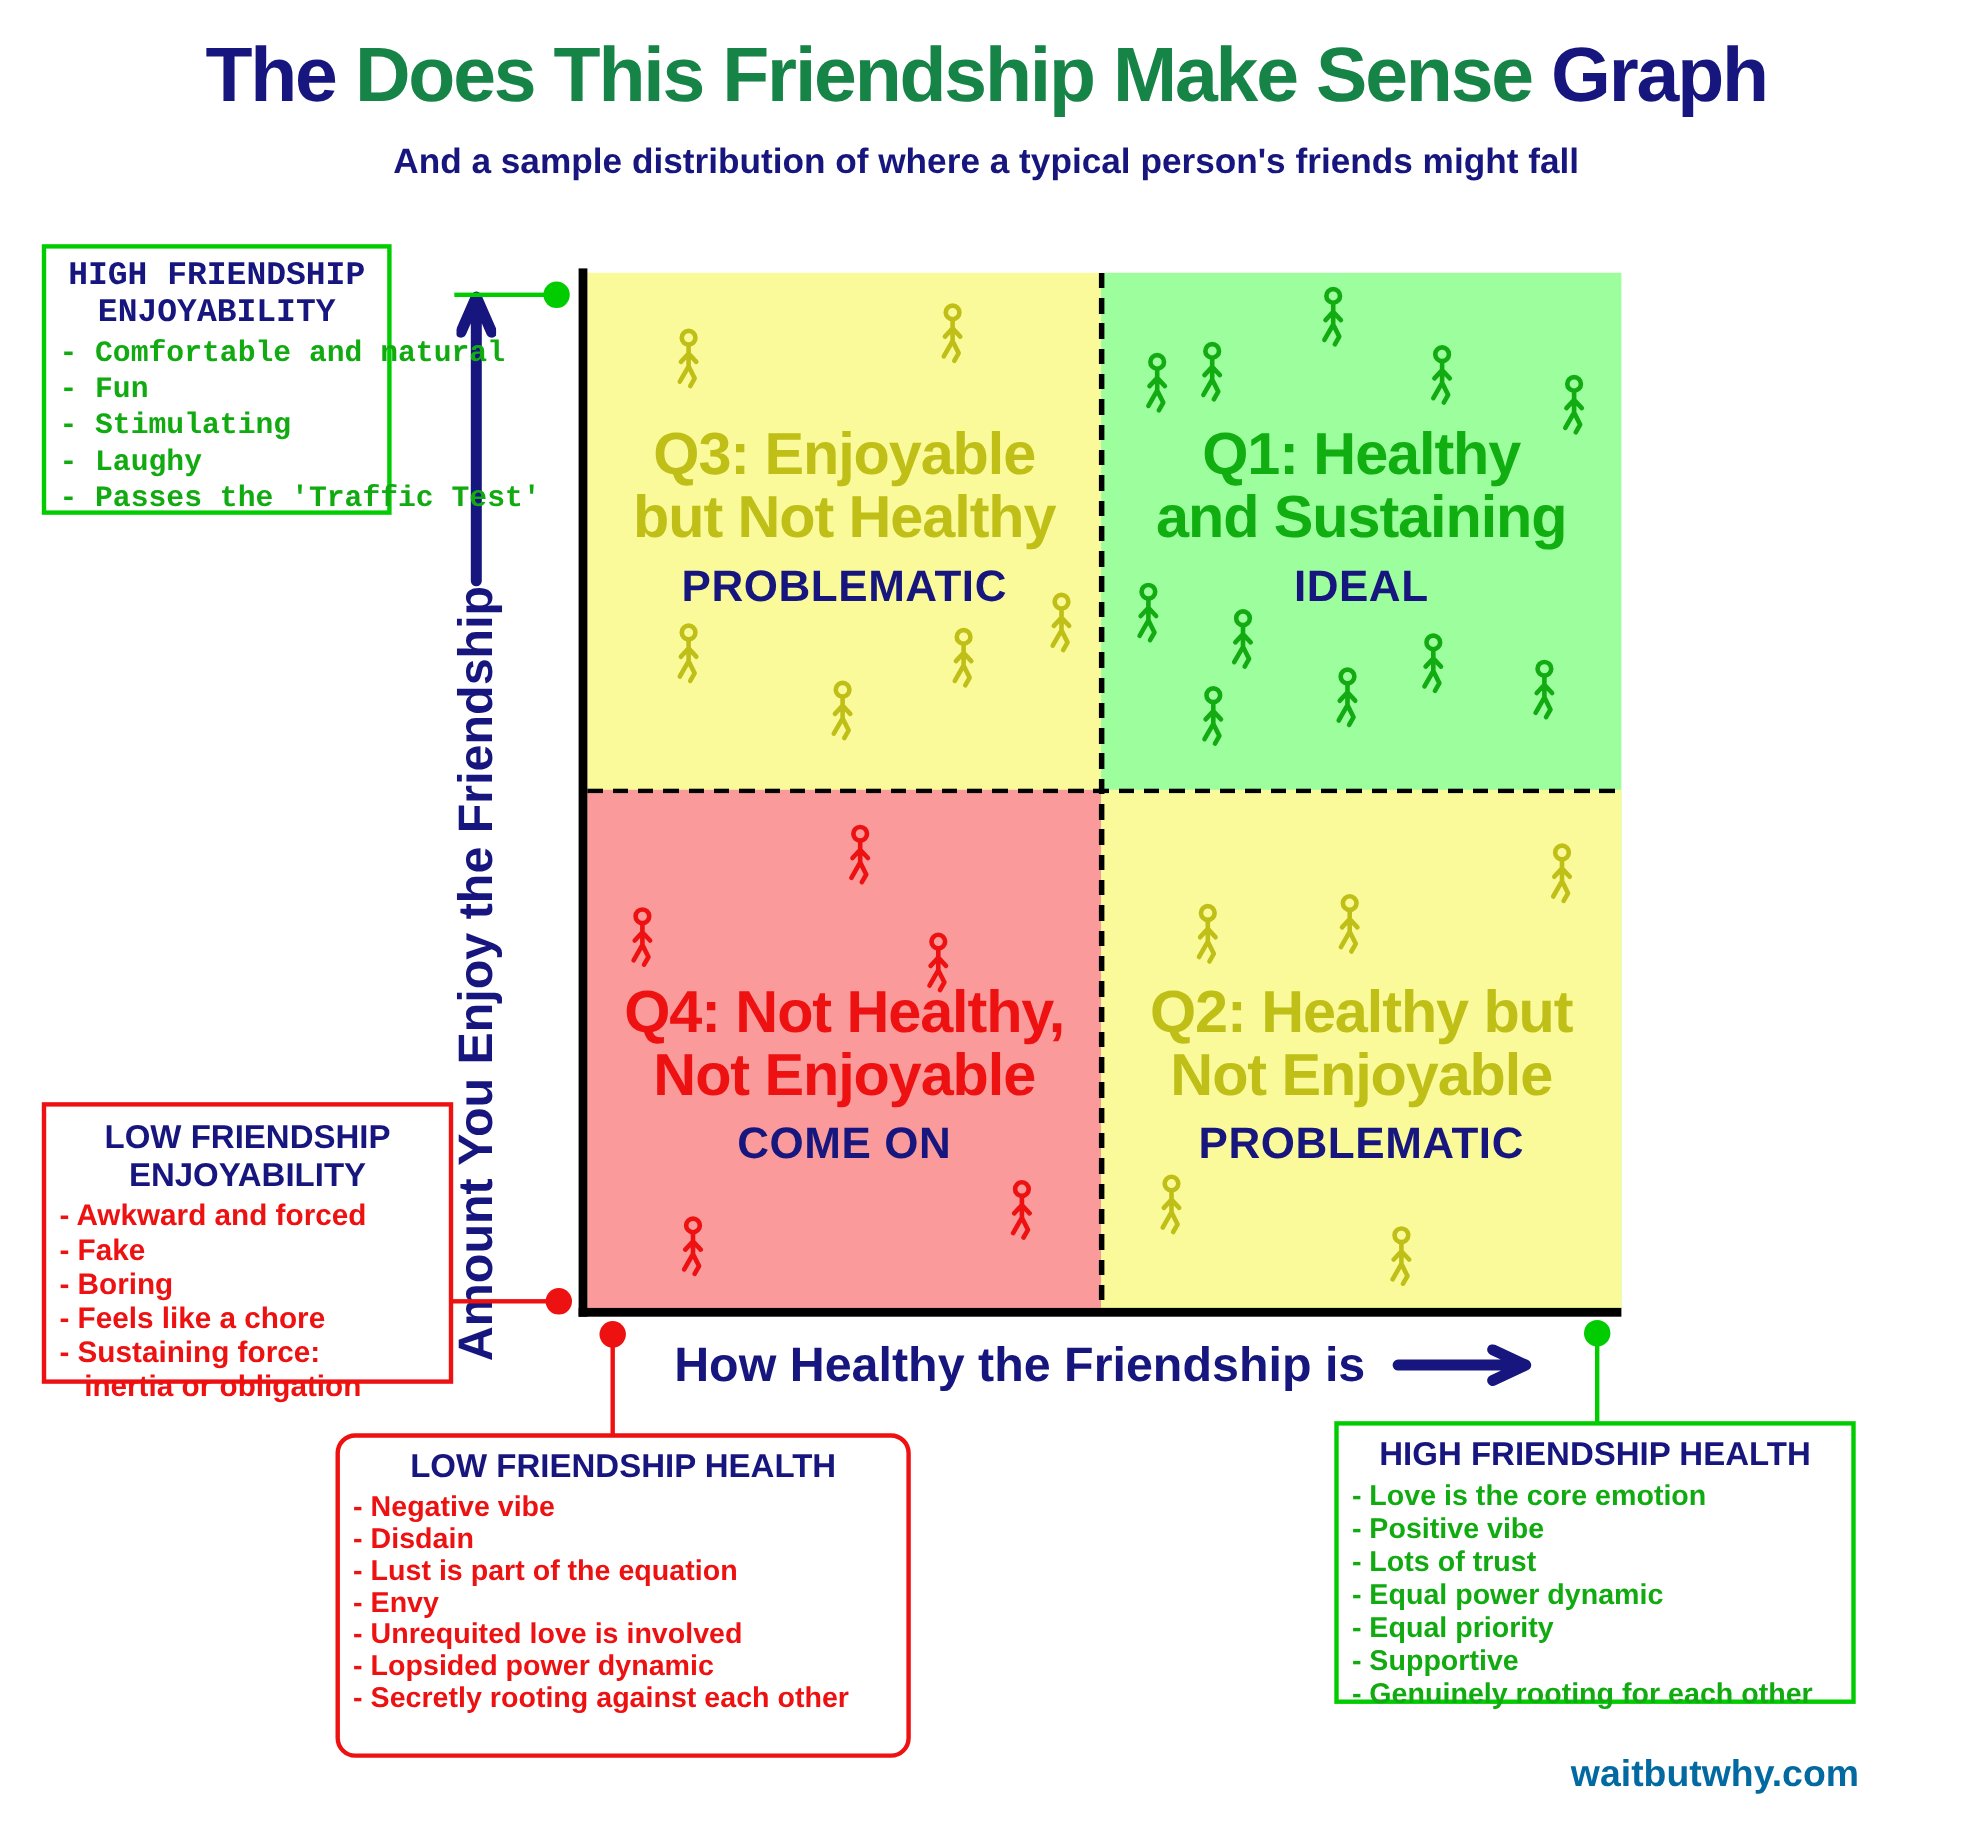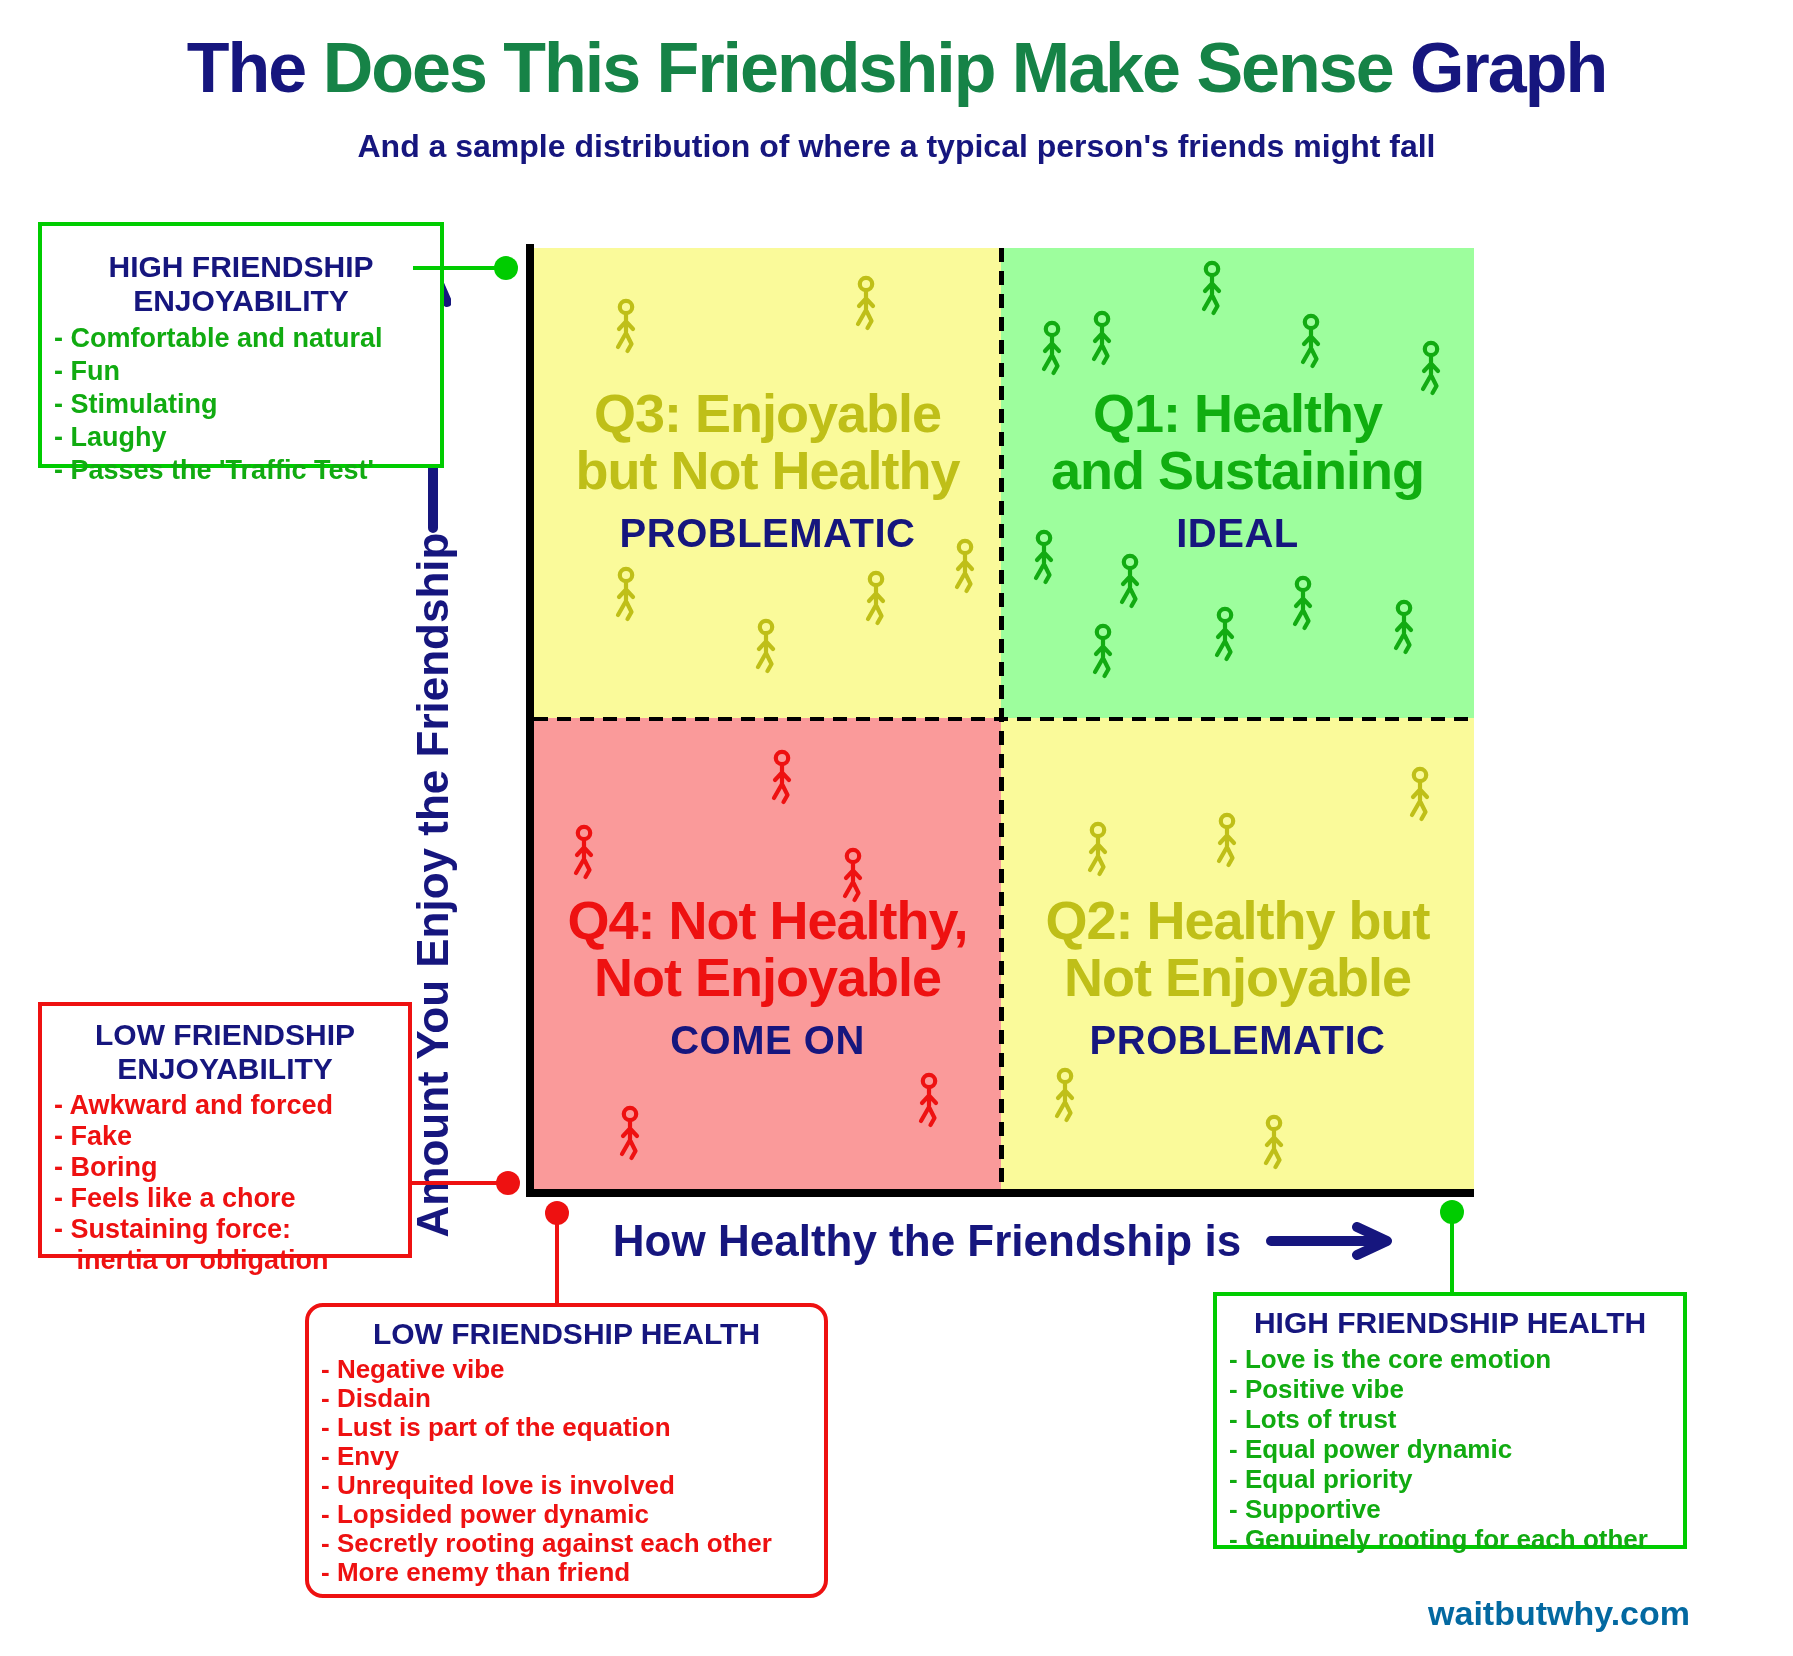--- a/index.html
+++ b/index.html
@@ -35,21 +35,21 @@
 
   .callout { position:absolute; background:#fff; border:4px solid; }
   .callout .heading { color:var(--navy); text-align:center; font-size:30px; line-height:34px; }
   .callout .items { padding:4px 10px 6px 12px; }
   .bullet-item { white-space:pre; }
   .co-green { border-color:var(--bright-green); }
   .co-red { border-color:var(--red); }
   .co-green .bullet-item { color:var(--item-green); }
   .co-red .bullet-item { color:var(--red); }
 
-  .box1 { left:38px;  top:222px;  width:406px; height:246px; padding-top:24px; }
+  .box1 { left:38px;  top:222px;  width:318px; height:246px; padding-top:8px;font-family:Liberation Mono, monospace; }
   .box1 .bullet-item { font-size:27px; line-height:33px; }
   .box2 { left:38px;  top:1002px; width:374px; height:256px; padding-top:12px; }
   .box2 .bullet-item { font-size:27px; line-height:31px; }
   .box3 { left:305px; top:1303px; width:523px; height:295px; padding-top:10px;border-radius:18px; }
   .box3 .bullet-item { font-size:26px; line-height:29px; }
   .box4 { left:1213px; top:1292px; width:474px; height:257px; padding-top:10px; }
   .box4 .bullet-item { font-size:26px; line-height:30px; }
 
   .conn { position:absolute; }
   .dot { position:absolute; width:24px; height:24px; border-radius:50%; }
@@ -252,21 +252,20 @@
   <div class="callout co-red box3">
     <div class="heading">LOW FRIENDSHIP HEALTH</div>
     <div class="items">
         <div class="bullet-item">- Negative vibe</div>
         <div class="bullet-item">- Disdain</div>
         <div class="bullet-item">- Lust is part of the equation</div>
         <div class="bullet-item">- Envy</div>
         <div class="bullet-item">- Unrequited love is involved</div>
         <div class="bullet-item">- Lopsided power dynamic</div>
         <div class="bullet-item">- Secretly rooting against each other</div>
-        <div class="bullet-item">- More enemy than friend</div>
       </div>
   </div>
 
   <div class="callout co-green box4">
     <div class="heading">HIGH FRIENDSHIP HEALTH</div>
     <div class="items">
         <div class="bullet-item">- Love is the core emotion</div>
         <div class="bullet-item">- Positive vibe</div>
         <div class="bullet-item">- Lots of trust</div>
         <div class="bullet-item">- Equal power dynamic</div>

